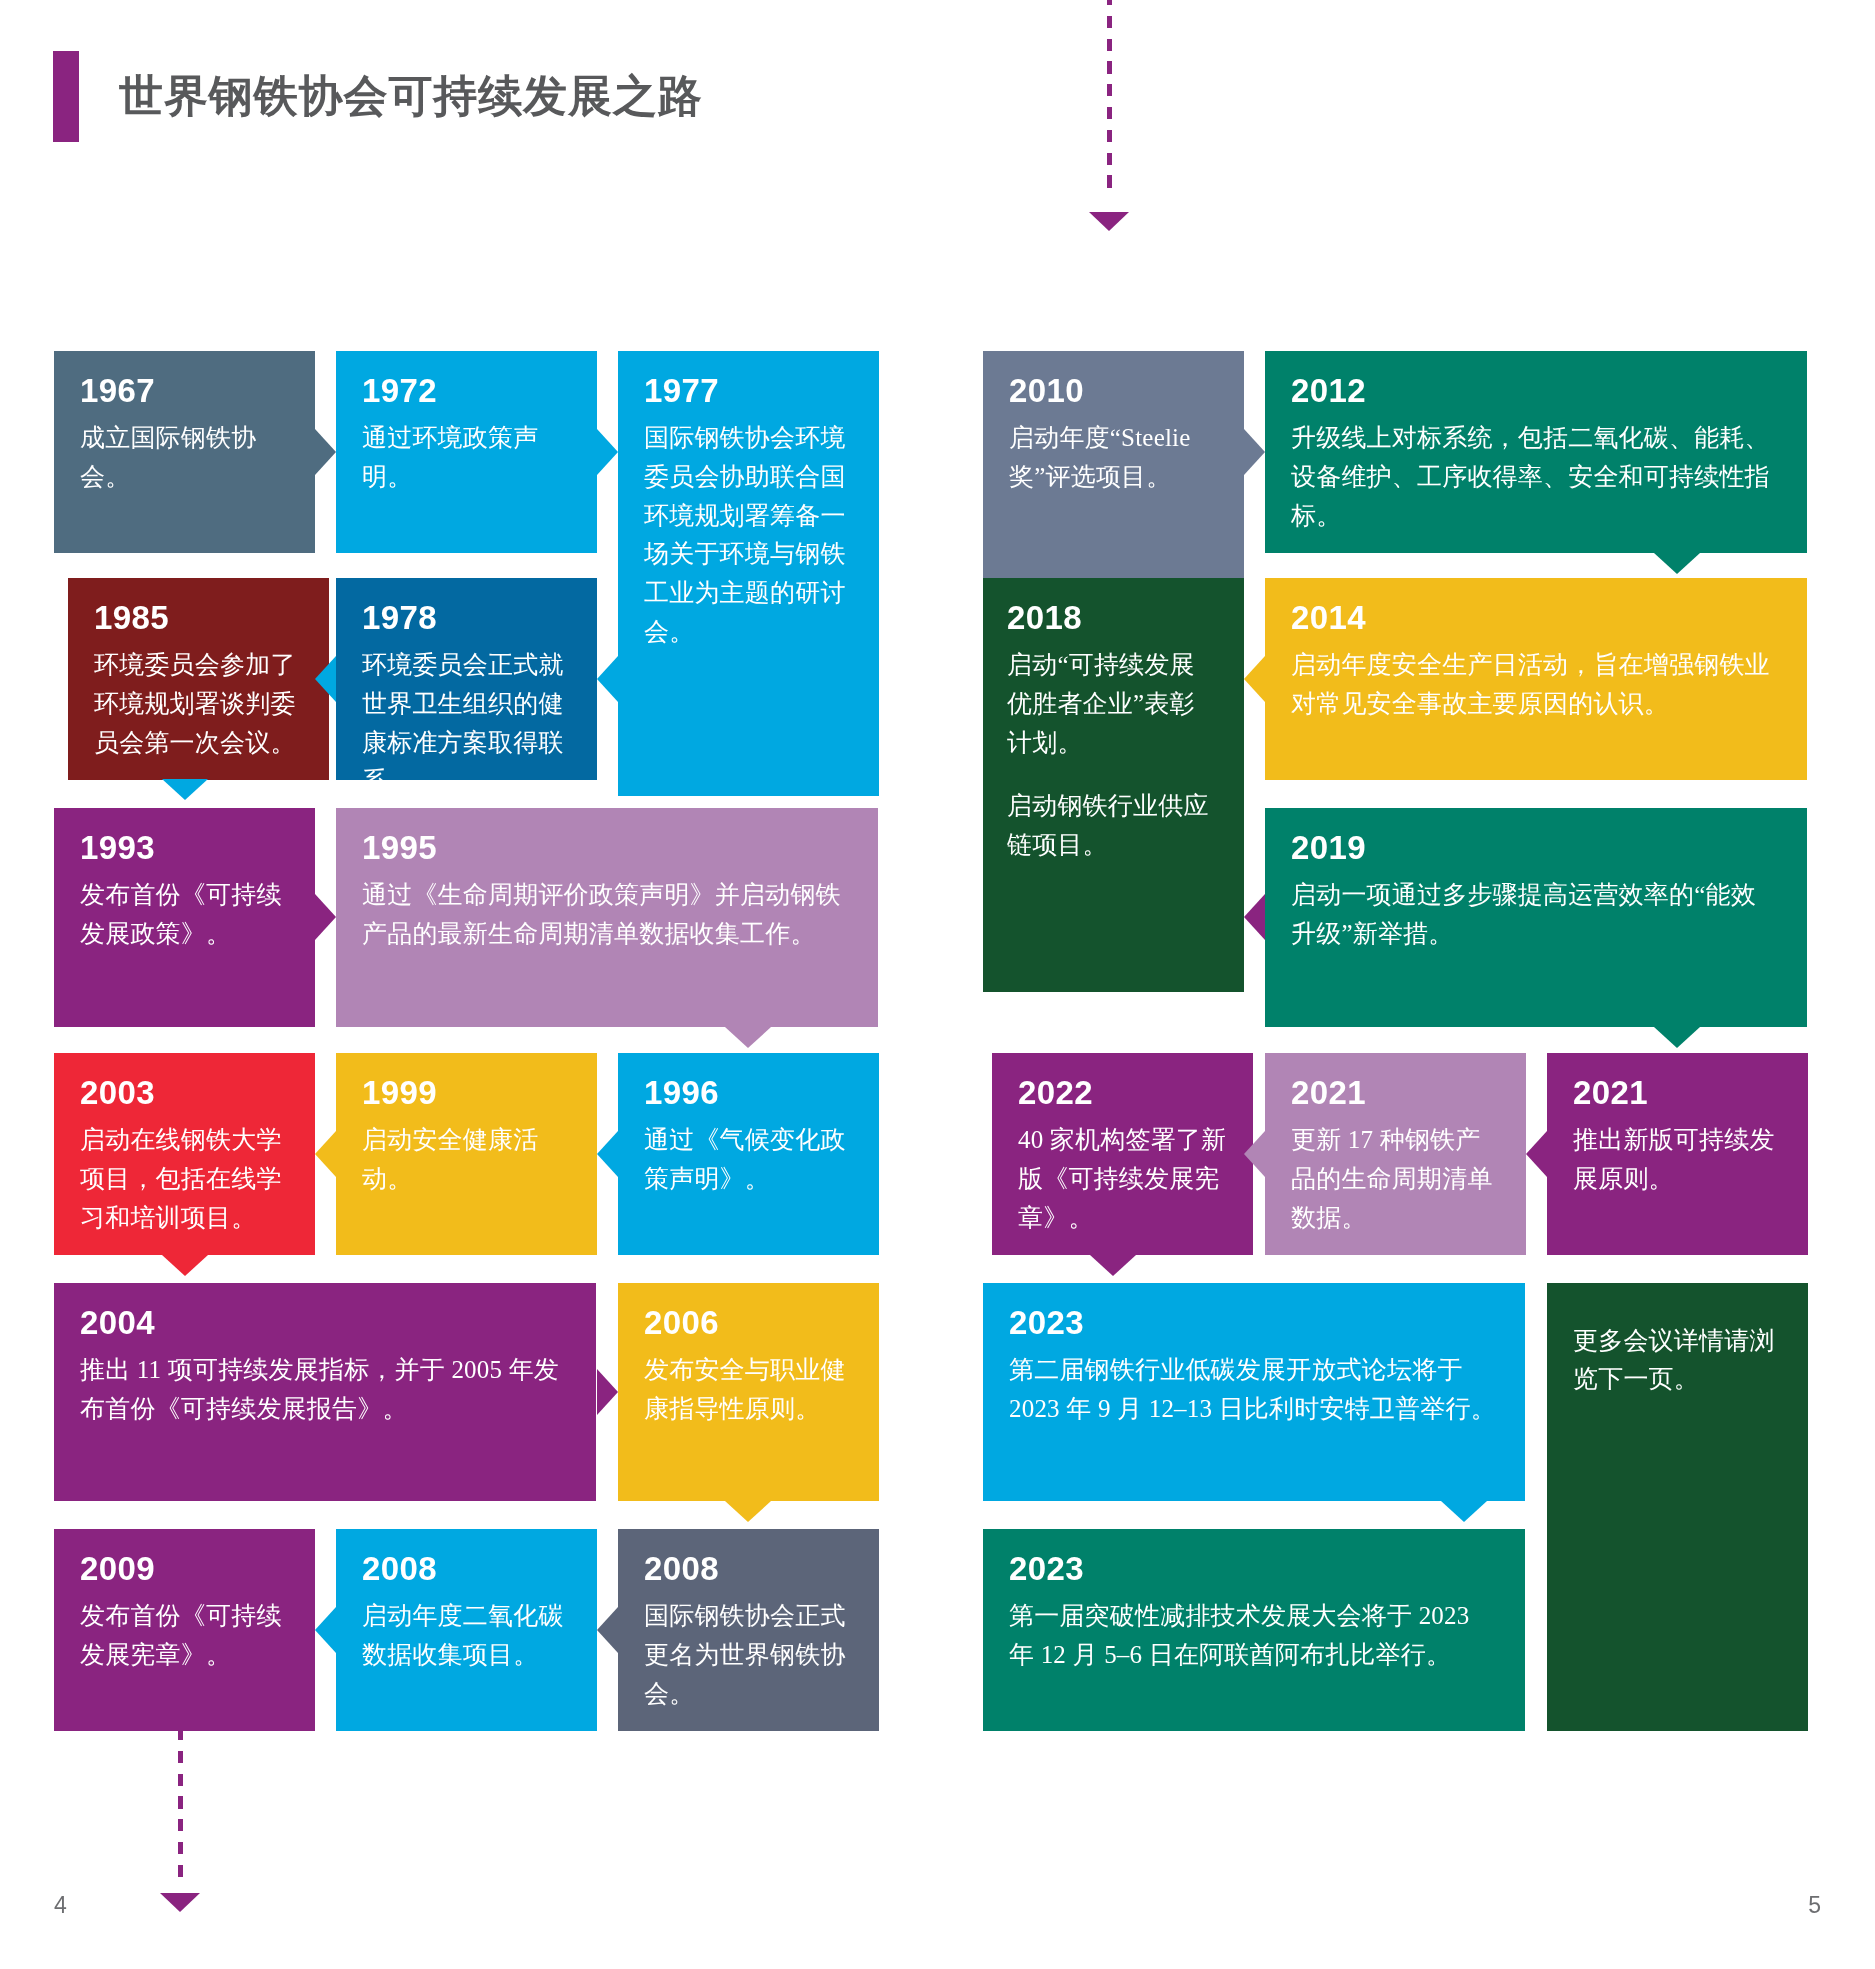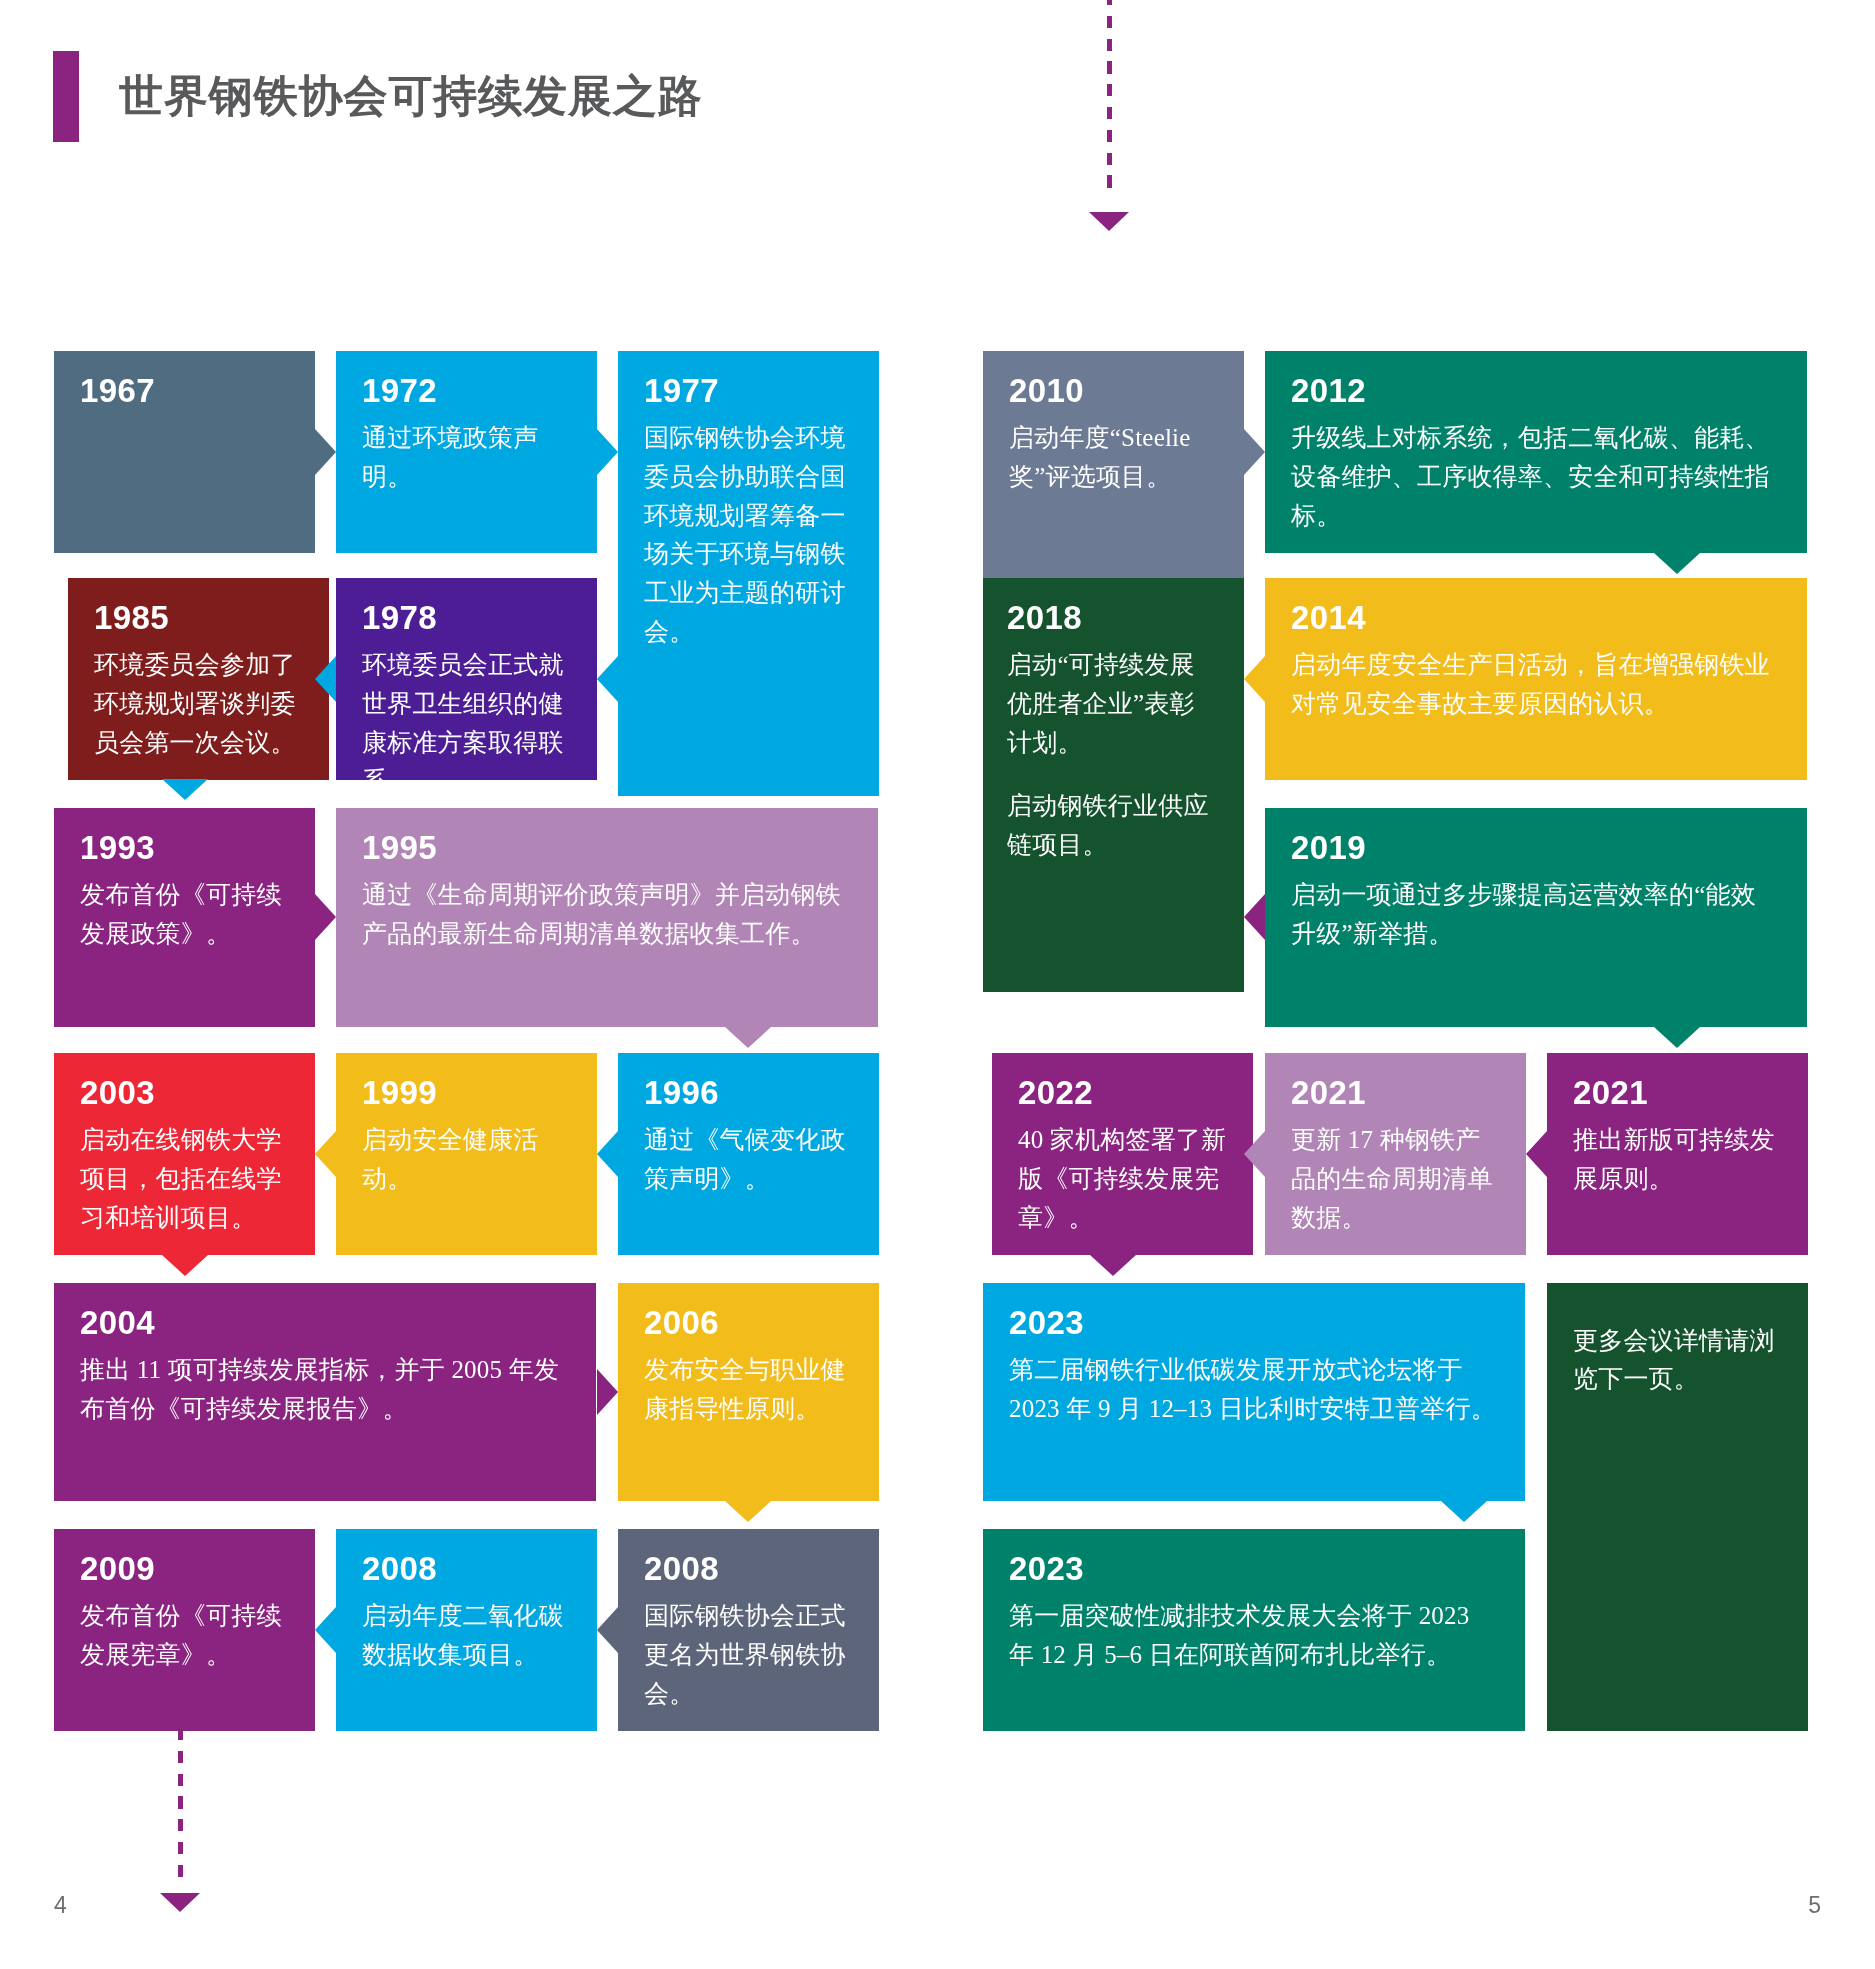--- a/index.html
+++ b/index.html
@@ -148,20 +148,23 @@
       <div class="seg"></div>
       <div class="seg"></div>
     <div class="seg"></div>
       <div class="seg"></div>
       <div class="seg"></div>
     <div class="head" style="top:165px;"></div>
   </div>
 
   <div class="card" style="left:54px; top:351px; width:261px; height:202px; background:#4F6C80;">
     <div class="year">1967</div>
+    <div class="body">
+        <p>成立国际钢铁协会。</p>
+      </div>
   </div>
   <div class="arrow right" style="left:315px; top:429px; border-left-color:#4F6C80;"></div>
 
   <div class="card" style="left:336px; top:351px; width:261px; height:202px; background:#00A8E1;">
     <div class="year">1972</div>
     <div class="body">
         <p>通过环境政策声明。</p>
       </div>
   </div>
   <div class="arrow right" style="left:597px; top:429px; border-left-color:#00A8E1;"></div>
@@ -174,21 +177,21 @@
   </div>
 
   <div class="card" style="left:68px; top:578px; width:261px; height:202px; background:#7f1d1d;">
     <div class="year">1985</div>
     <div class="body">
         <p>环境委员会参加了环境规划署谈判委员会第一次会议。</p>
       </div>
   </div>
   <div class="arrow left" style="left:315px; top:656px; border-right-color:#00A8E1;"></div>
 
-  <div class="card" style="left:336px; top:578px; width:261px; height:202px; background:#4c1d95;">
+  <div class="card" style="left:336px; top:578px; width:261px; height:202px; background:#0369a1;">
     <div class="year">1978</div>
     <div class="body">
         <p>环境委员会正式就世界卫生组织的健康标准方案取得联系。</p>
       </div>
   </div>
   <div class="arrow left" style="left:597px; top:656px; border-right-color:#00A8E1;"></div>
 
   <div class="arrow down" style="left:162px; top:779px; border-top-color:#00A8E1;"></div>
 
   <div class="card" style="left:54px; top:808px; width:261px; height:219px; background:#8A2480;">

